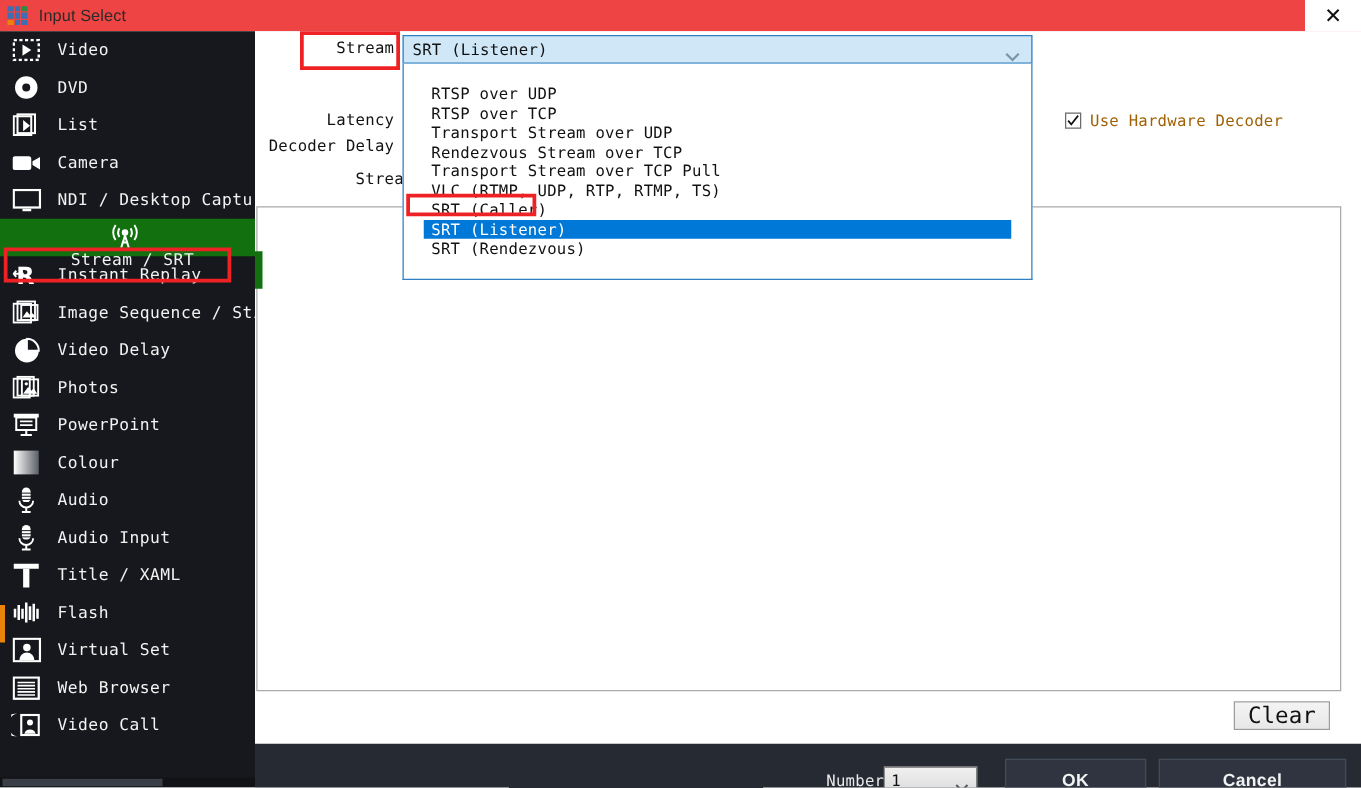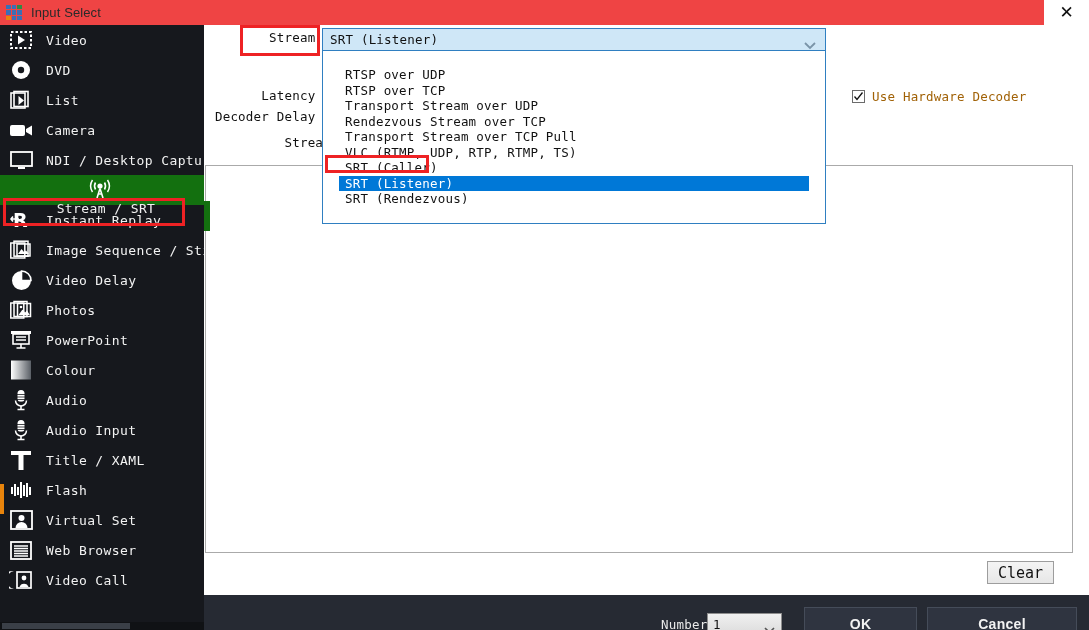--- a/index.html
+++ b/index.html
@@ -270,29 +270,29 @@
     width: 868px; height: 388px;
     border: 1px solid #aaaaaa;
     box-sizing: border-box;
     background: #ffffff;
   }
 
   
   #clear-btn {
     position: absolute;
     left: 783px; top: 536px;
-    width: 67px; height: 23px;
+    width: 77px; height: 23px;
     background: linear-gradient(#f4f4f4, #e7e7e7);
     border: 1px solid #9d9d9d;
     box-sizing: border-box;
     display: flex;
     align-items: center;
     justify-content: center;
     font-family: "DejaVu Sans Mono", monospace;
-    font-size: 15px;
+    font-size: 18px;
     color: #111;
     cursor: pointer;
   }
 
   
   #actionbar {
     position: absolute;
     left: 0; top: 570px;
     width: 885px; height: 60px;
     background: #262a33;

